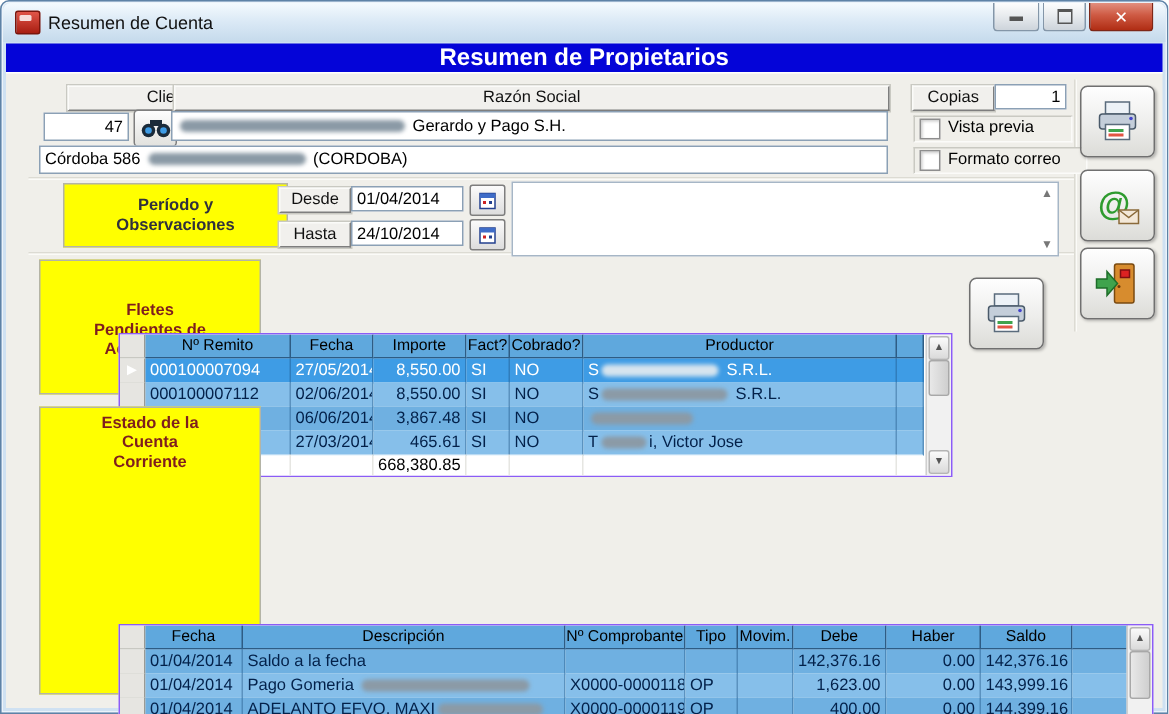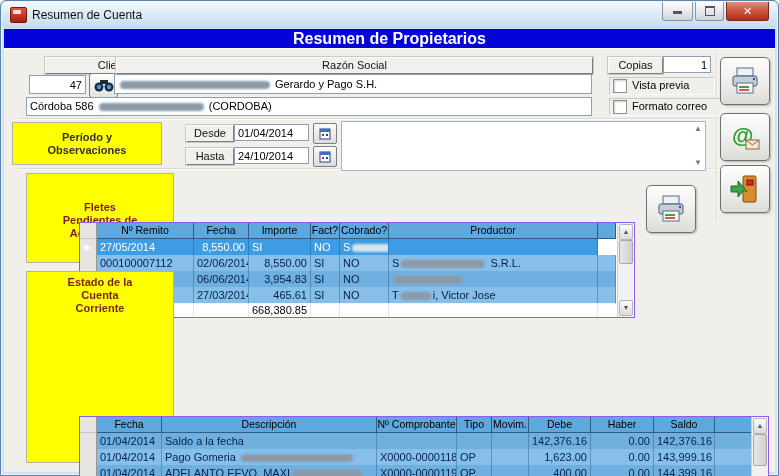--- a/index.html
+++ b/index.html
@@ -162,21 +162,21 @@
     </div>
     <div class="abs toolbtn" style="left:716px;top:116px;">
       <svg width="32" height="30" viewBox="0 0 32 30">
         <rect x="14" y="2" width="13" height="26" rx="1.5" fill="#D78C2E" stroke="#7A4A10"></rect>
         <rect x="18" y="6" width="6" height="5" fill="#D22" stroke="#801010"></rect>
         <circle cx="17" cy="17" r="1" fill="#6A3A08"></circle>
         <path d="M2 12 L9 12 L9 7 L16 15 L9 23 L9 18 L2 18 Z" fill="#3FA34D" stroke="#1E6E2A"></path>
       </svg>
     </div>
 
-    <div class="abs ylabel" style="left:8px;top:73px;width:148px;height:41px;">
+    <div class="abs ylabel" style="left:38px;top:73px;width:148px;height:41px;">
       <div class="inner darktext" style="width:100px;">Período y Observaciones</div>
     </div>
     <div class="abs lbl3d" style="left:182px;top:76px;width:46px;height:15px;">Desde</div>
     <input class="abs tinput" style="left: 230px; top: 75px; width: 75px; height: 17px;" value="01/04/2014">
     <div class="abs" style="left:309px;top:74px;width:22px;height:19px;border:1px solid #7E7E7E;border-radius:2px;background:linear-gradient(#FBFBFB,#DDD);display:flex;align-items:center;justify-content:center;">
       <svg width="12" height="12" viewBox="0 0 12 12">
         <rect x="1" y="1" width="10" height="10" fill="#FFF" stroke="#23408F"></rect>
         <rect x="1" y="1" width="10" height="3" fill="#3E6CC8"></rect>
         <rect x="3" y="6" width="2" height="2" fill="#C22"></rect>
           <rect x="7" y="6" width="2" height="2" fill="#23408F"></rect>
@@ -208,20 +208,21 @@
           <div class="hc">Fecha</div>
           <div class="hc">Importe</div>
           <div class="hc">Fact?</div>
           <div class="hc">Cobrado?</div>
           <div class="hc">Productor</div>
           <div class="hc"></div>
         </div>
       <div id="fletes-body">
           <div class="fgrid trow sel">
             <div class="bc gutter">►</div>
+            <div class="bc">000100007094</div>
             <div class="bc">27/05/2014</div>
             <div class="bc r">8,550.00</div>
             <div class="bc">SI</div>
             <div class="bc">NO</div>
             <div class="bc"><span>S</span><span class="redact" style="width: 78px;"></span><span> S.R.L.</span></div>
             <div class="bc"></div>
           </div>
           <div class="fgrid trow light">
             <div class="bc gutter"></div>
             <div class="bc">000100007112</div>
@@ -229,21 +230,21 @@
             <div class="bc r">8,550.00</div>
             <div class="bc">SI</div>
             <div class="bc">NO</div>
             <div class="bc"><span>S</span><span class="redact" style="width: 84px;"></span><span> S.R.L.</span></div>
             <div class="bc"></div>
           </div>
           <div class="fgrid trow dark">
             <div class="bc gutter"></div>
             <div class="bc">000200133755</div>
             <div class="bc">06/06/2014</div>
-            <div class="bc r">3,954.83</div>
+            <div class="bc r">3,867.48</div>
             <div class="bc">SI</div>
             <div class="bc">NO</div>
             <div class="bc"><span class="redact" style="width: 68px;"></span></div>
             <div class="bc"></div>
           </div>
           <div class="fgrid trow light">
             <div class="bc gutter"></div>
             <div class="bc">005322</div>
             <div class="bc">27/03/2014</div>
             <div class="bc r">465.61</div>

